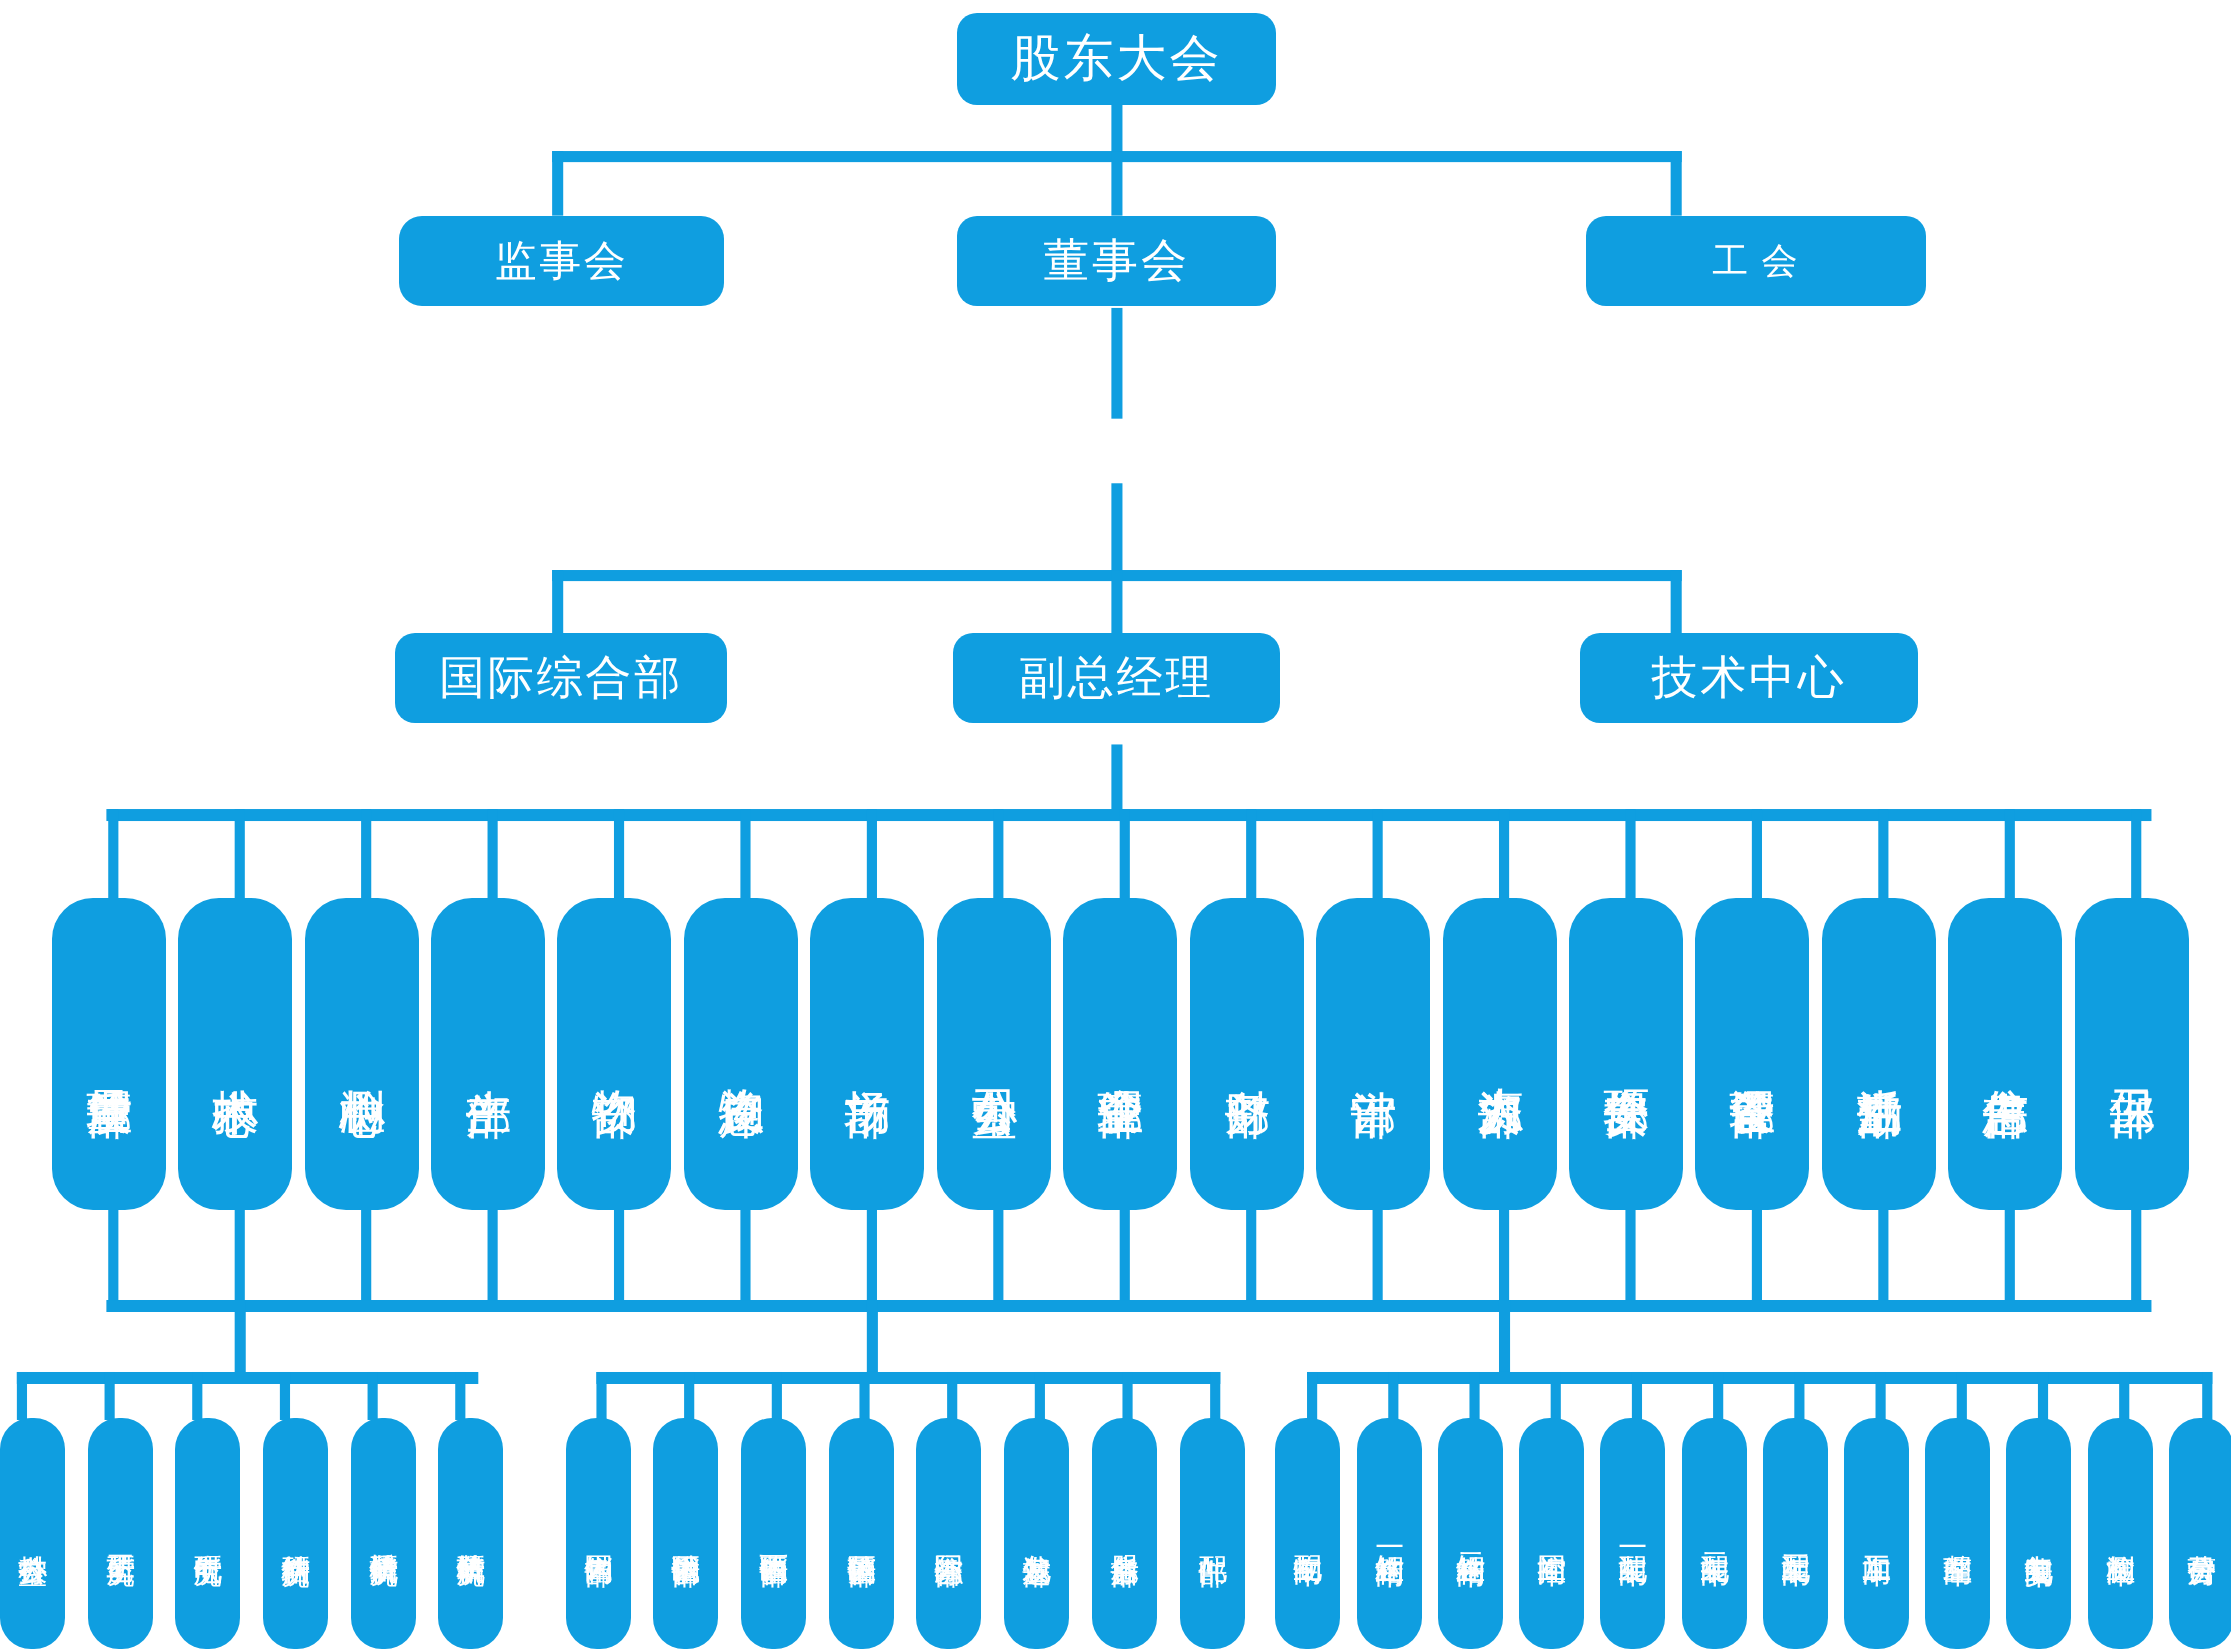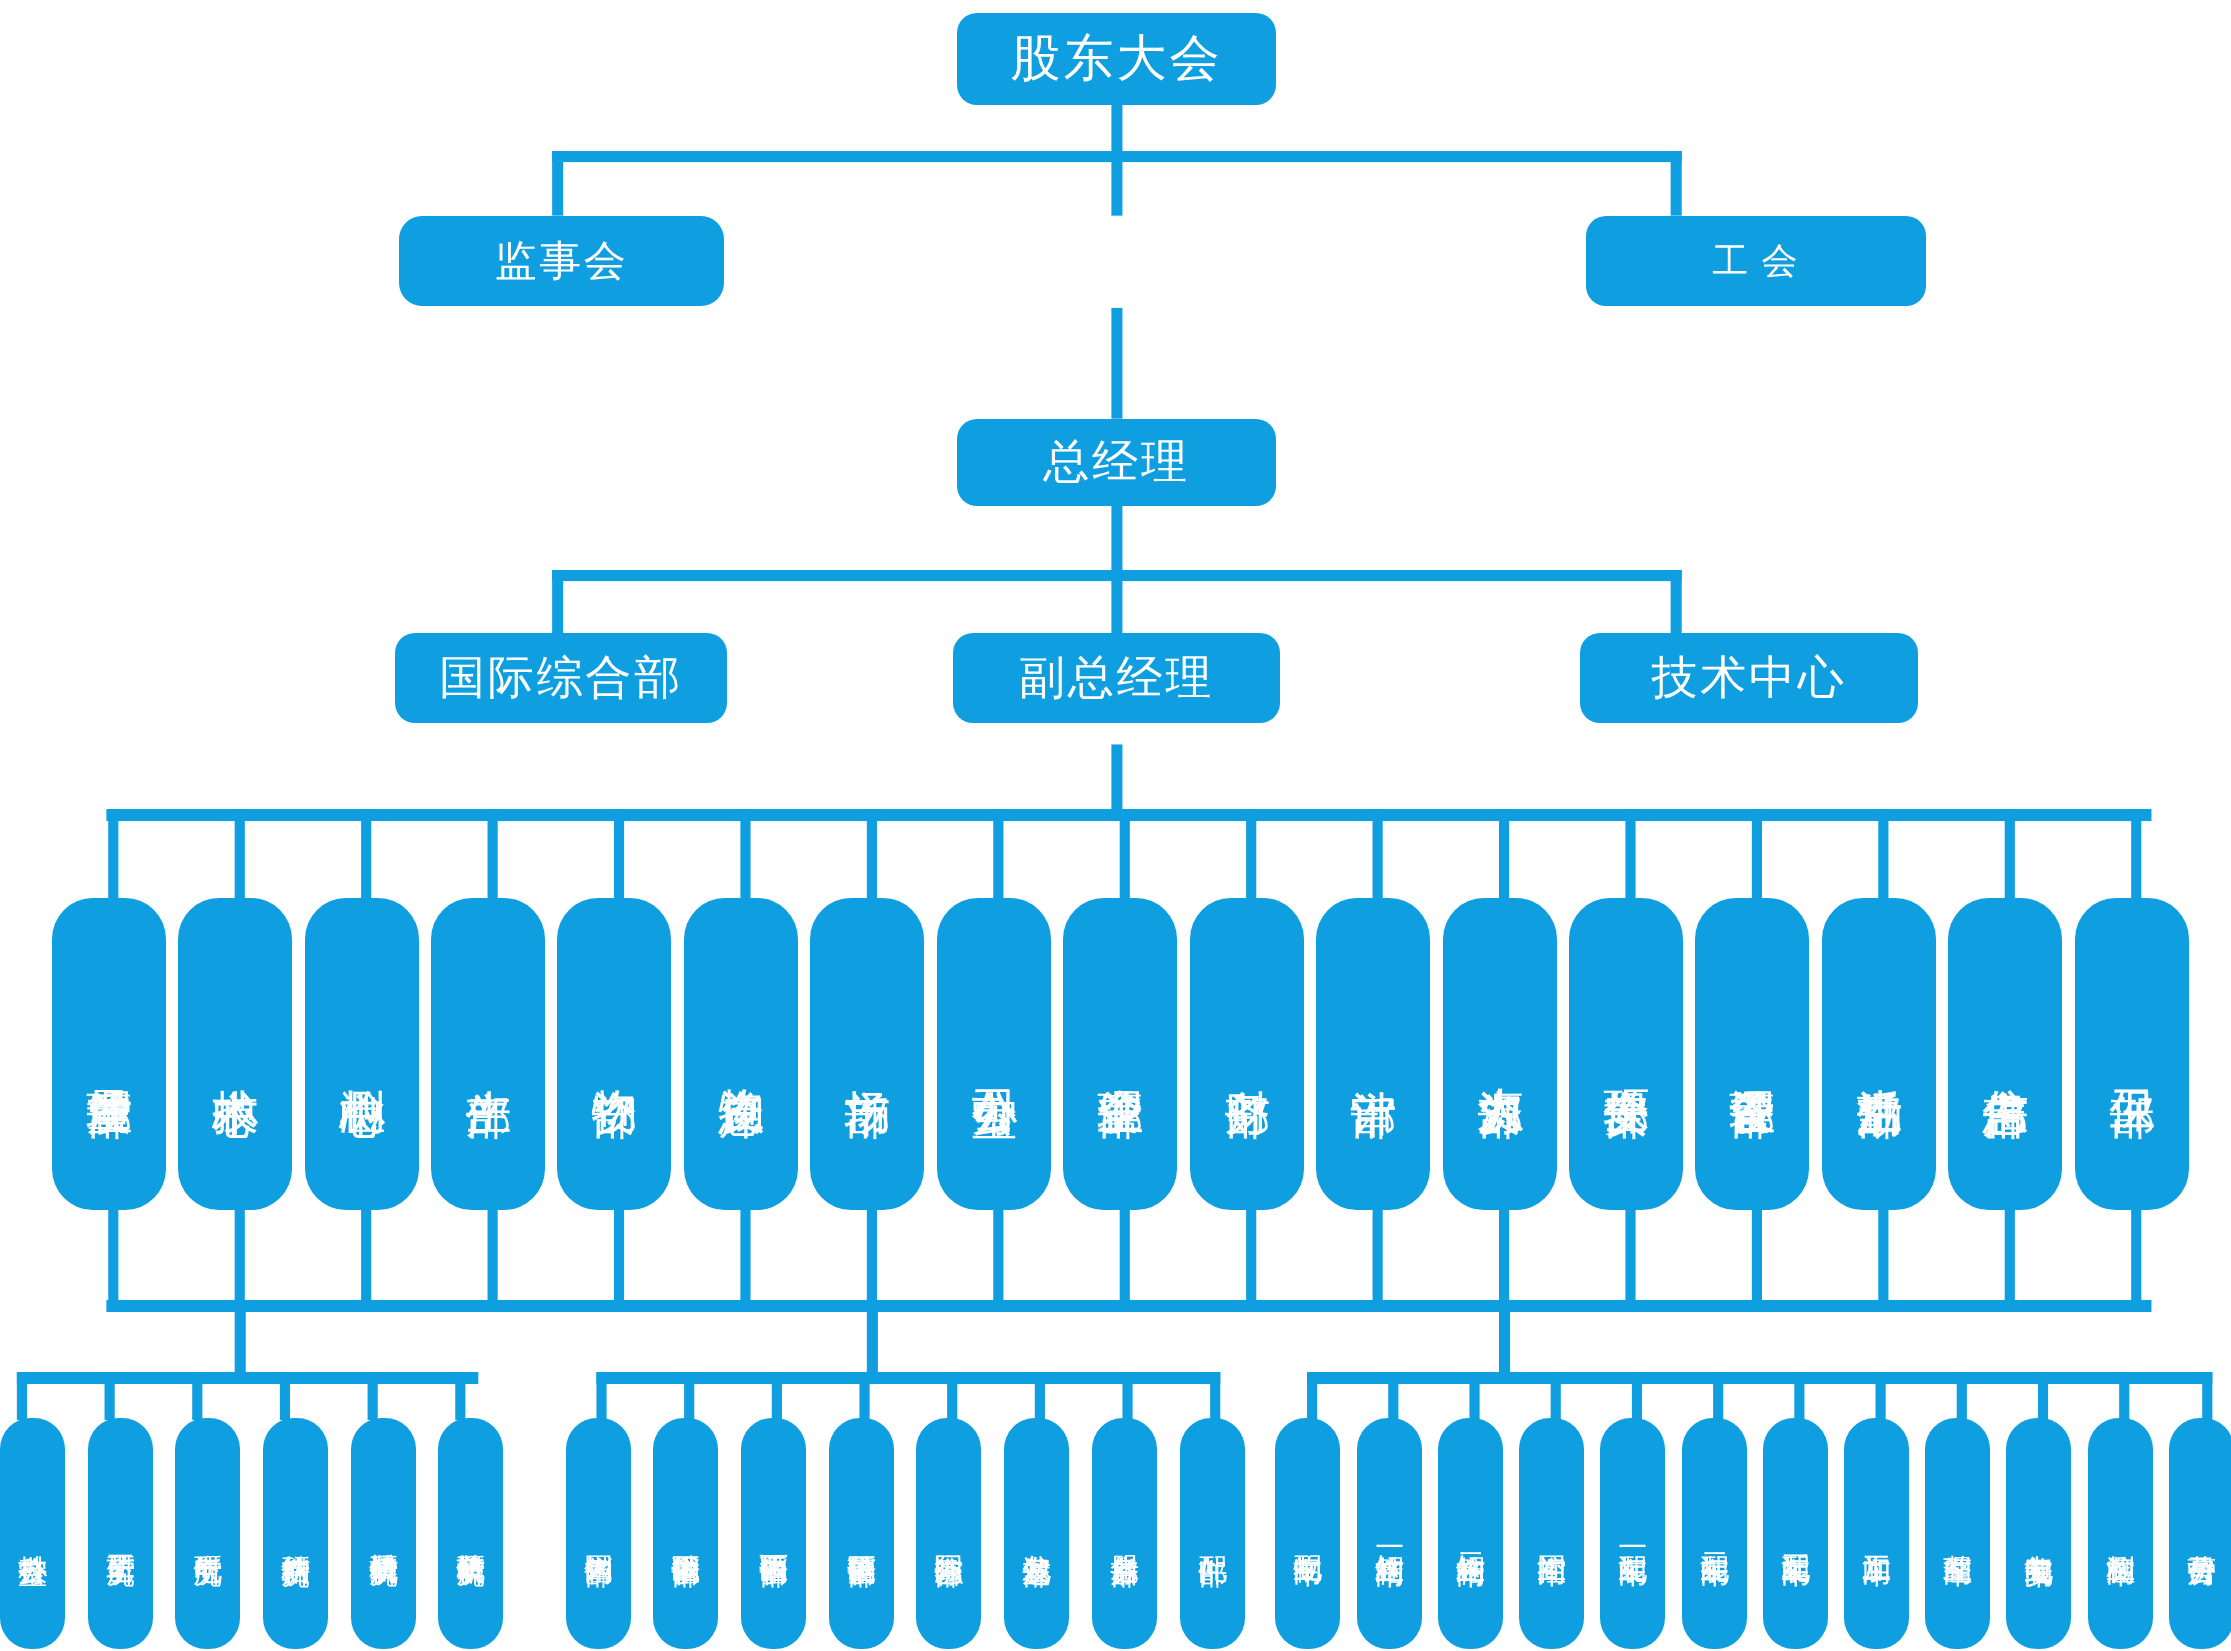--- a/index.html
+++ b/index.html
@@ -159,27 +159,27 @@
     </g>
   </svg>
 
   <div class="node-box node-h" style="left:957px; top:4.6px; width:319px; height:92px; font-size:50px;">
     <span>股东大会</span>
   </div>
 
   <div class="node-box node-h" style="left:399px; top:208px; width:325px; height:90px; font-size:42px;border-radius:23px;">
     <span>监事会</span>
   </div>
+  <div class="node-box node-h" style="left:957px; top:208px; width:319px; height:90px; font-size:46px;">
+    <span>董事会</span>
+  </div>
   <div class="node-box node-h" style="left:1586px; top:208px; width:340px; height:90px; font-size:36px;">
     <span>工 会</span>
   </div>
 
-  <div class="node-box node-h" style="left:957px; top:411px; width:319px; height:87px; font-size:46px;">
-    <span>总经理</span>
-  </div>
 
   <div class="node-box node-h" style="left:395px; top:625px; width:332px; height:90px; font-size:46px;">
     <span>国际综合部</span>
   </div>
   <div class="node-box node-h" style="left:953px; top:625px; width:327px; height:90px; font-size:46px;text-align:center;">
     <span>副总经理</span>
   </div>
   <div class="node-box node-h" style="left:1580px; top:625px; width:338px; height:90px; font-size:46px;">
     <span>技术中心</span>
   </div>

